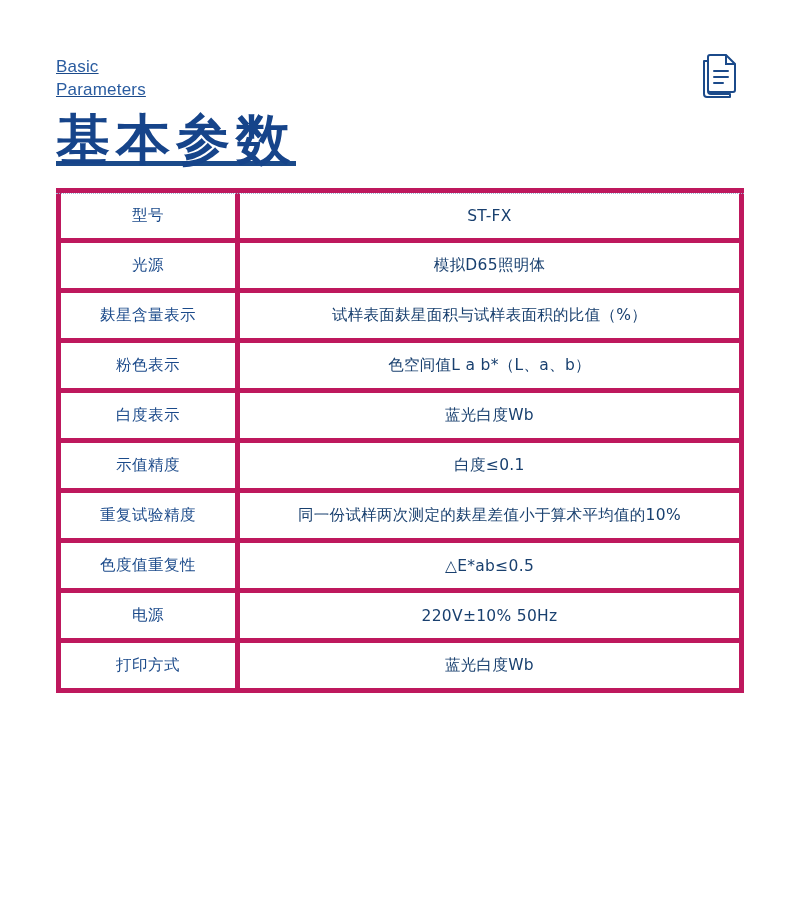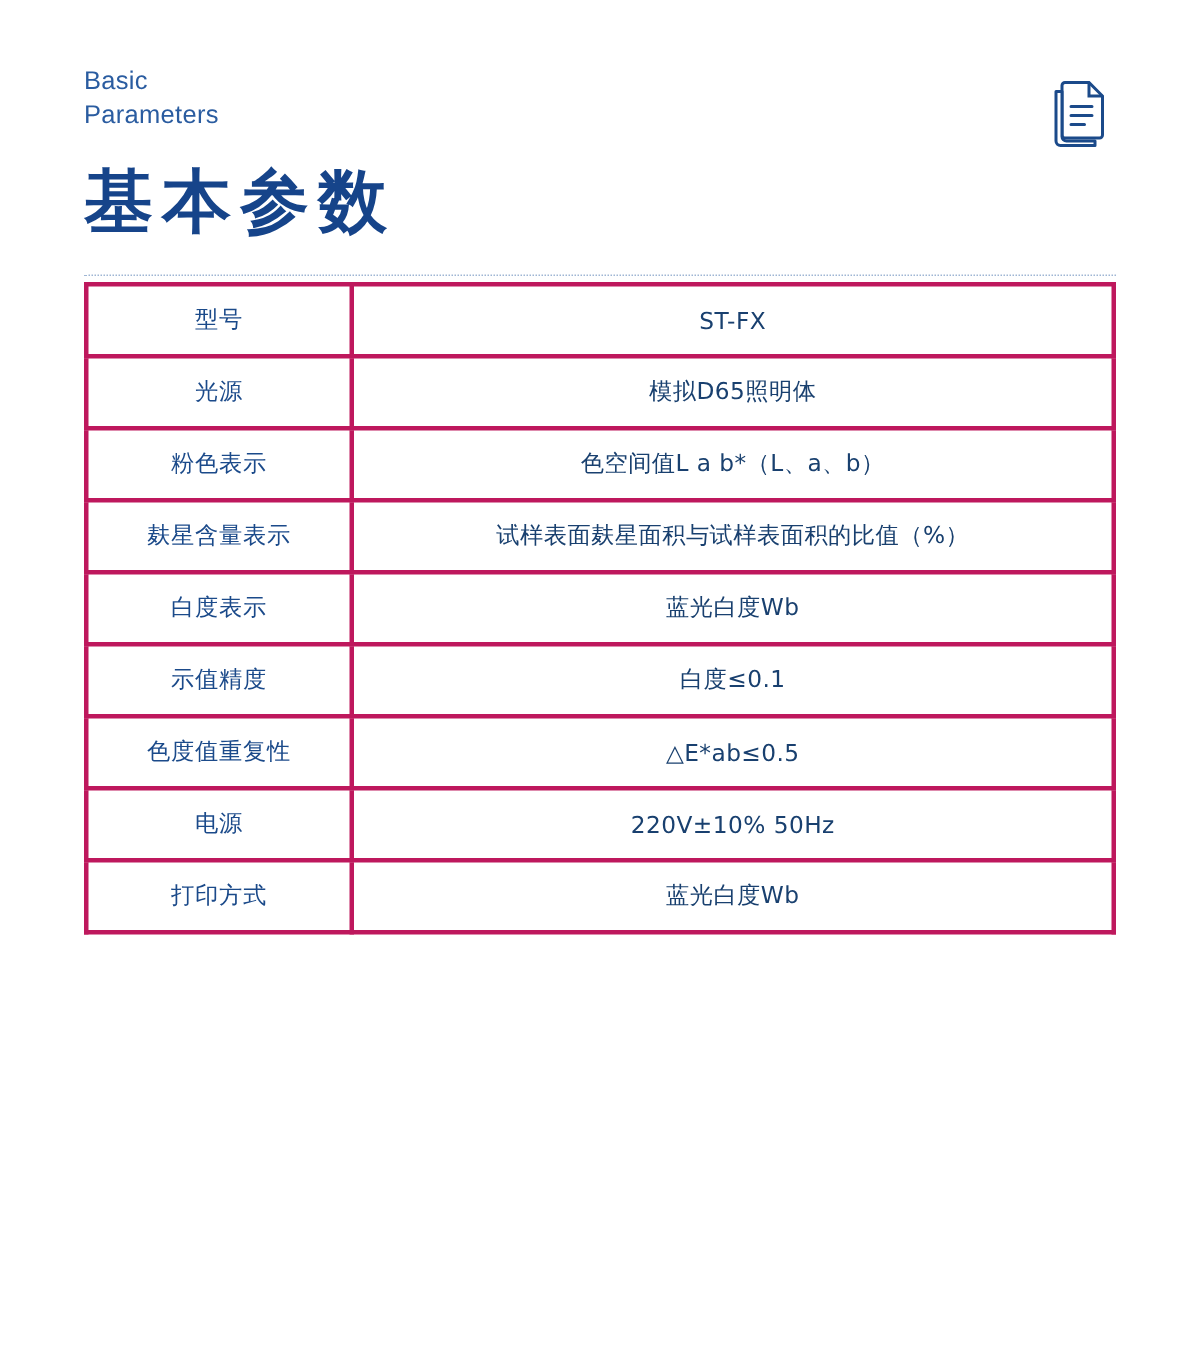--- a/index.html
+++ b/index.html
@@ -16,35 +16,36 @@
   }
   .page {
     position: relative;
     width: 800px;
     height: 898px;
     box-sizing: border-box;
     padding: 0 56px;
   }
   .header {
     position: relative;
-    padding-top: 43px;
+    padding-top: 56px;
     height: 160px;
     box-sizing: border-box;
+    text-decoration: underline;
   }
   .eyebrow {
     font-size: 17px;
     line-height: 1.35;
     color: #2a5ca0;
     font-weight: 400;
     letter-spacing: 0.2px;
     white-space: pre-line;
   }
   .title-cn {
-    margin-top: 22px;
-    font-size: 46px;
+    margin-top: 11px;
+    font-size: 54px;
     line-height: 1;
     font-weight: 700;
     color: #16448a;
     letter-spacing: 6px;
     font-family: "DejaVu Sans", "Liberation Sans", sans-serif;
   }
   .doc-icon {
     position: absolute;
     top: 52px;
     right: 0;
@@ -58,21 +59,21 @@
   }
   .table-wrap {
     margin-top: 28px;
   }
   table.spec {
     border-collapse: collapse;
     width: 100%;
     table-layout: fixed;
   }
   table.spec td {
-    border: 3px solid #be185d;
+    border: 5px solid #be185d;
     height: 41px;
     padding: 2px 8px;
     text-align: center;
     vertical-align: middle;
     font-size: 15.5px;
     color: #1b4a8a;
     font-family: "DejaVu Sans", "Liberation Sans", sans-serif;
   }
   table.spec td.label {
     width: 158px;
@@ -110,34 +111,38 @@
       <tbody>
         <tr>
           <td class="label">型号</td>
           <td class="value">ST-FX</td>
         </tr>
         <tr>
           <td class="label">光源</td>
           <td class="value">模拟D65照明体</td>
         </tr>
         <tr>
+          <td class="label">麸星含量表示</td>
+          <td class="value">试样表面麸星面积与试样表面积的比值（%）</td>
+        </tr>
+        <tr>
           <td class="label">粉色表示</td>
           <td class="value">色空间值L a b*（L、a、b）</td>
-        </tr>
-        <tr>
-          <td class="label">麸星含量表示</td>
-          <td class="value">试样表面麸星面积与试样表面积的比值（%）</td>
         </tr>
         <tr>
           <td class="label">白度表示</td>
           <td class="value">蓝光白度Wb</td>
         </tr>
         <tr>
           <td class="label">示值精度</td>
           <td class="value">白度≤0.1</td>
+        </tr>
+        <tr>
+          <td class="label">重复试验精度</td>
+          <td class="value">同一份试样两次测定的麸星差值小于算术平均值的10%</td>
         </tr>
         <tr>
           <td class="label">色度值重复性</td>
           <td class="value">△E*ab≤0.5</td>
         </tr>
         <tr>
           <td class="label">电源</td>
           <td class="value">220V±10% 50Hz</td>
         </tr>
         <tr>

